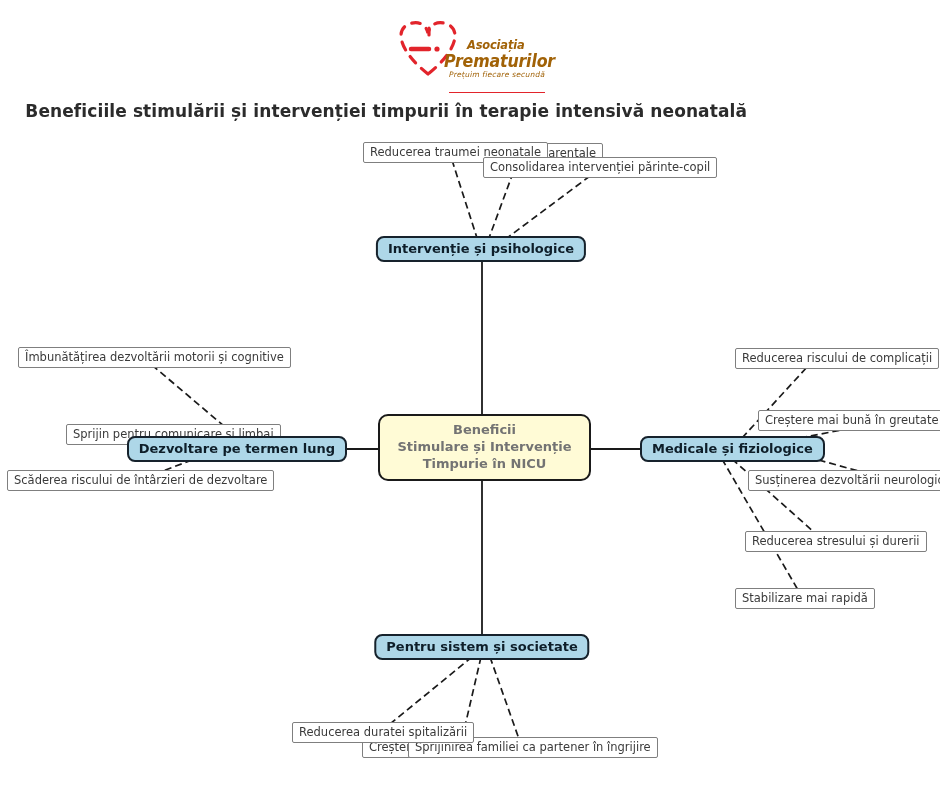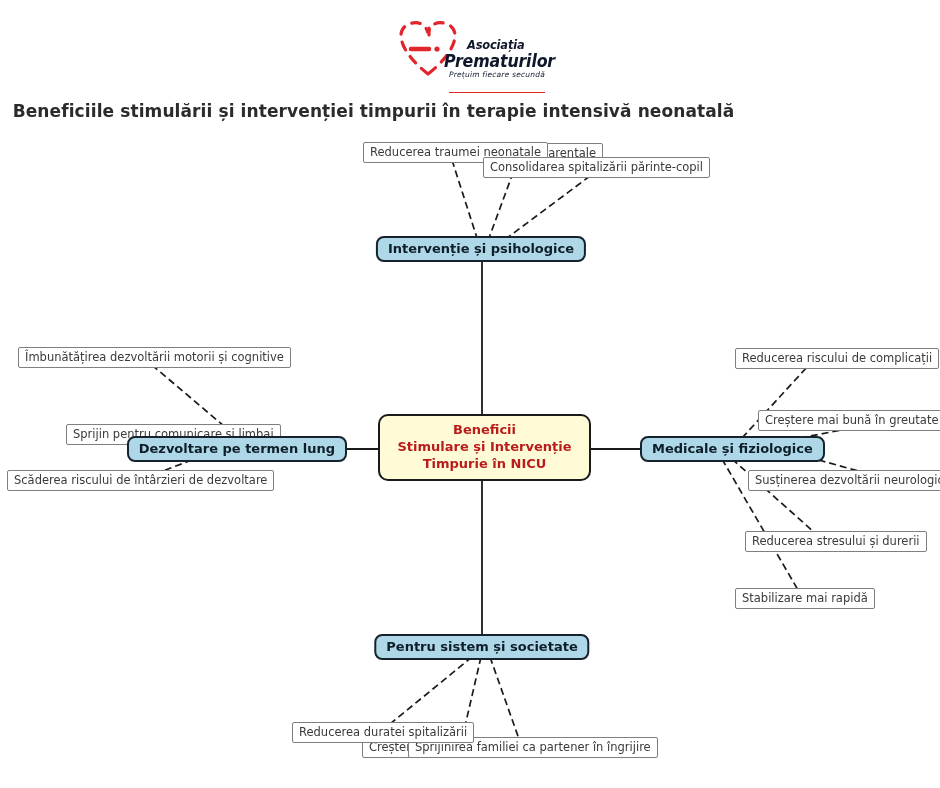--- a/index.html
+++ b/index.html
@@ -15,27 +15,27 @@
   }
   .node{
     position:absolute;z-index:3;background:#aed7e8;border:2px solid #16222c;
     border-radius:8px;padding:3px 10px;font-size:13px;font-weight:bold;color:#0e1e29;
     white-space:nowrap;line-height:1.25;
   }
   .center-node{
     position:absolute;z-index:3;left:378px;top:414px;width:209px;height:63px;
     background:#fffbd6;border:2px solid #1a1a1a;border-radius:10px;
     display:flex;flex-direction:column;justify-content:center;align-items:center;
-    font-size:13px;font-weight:bold;color:#b91c1c;text-align:center;line-height:1.3;
+    font-size:13px;font-weight:bold;color:#737373;text-align:center;line-height:1.3;
   }
   .page-title{
-    position:absolute;left:0;top:101px;width:747px;text-align:center;z-index:2;
+    position:absolute;left:0;top:101px;width:747px;text-align:right;z-index:2;
     font-size:17px;font-weight:bold;color:#2b2b2b;letter-spacing:0.1px;
   }
-  .logo{position:absolute;left:388px;top:10px;width:230px;height:78px;z-index:2;color:#0f172a;}
+  .logo{position:absolute;left:388px;top:10px;width:230px;height:78px;z-index:2;color:#a16207;}
   .logo-heart{position:absolute;left:0;top:2px;}
   .logo-name1{
     position:absolute;left:79px;top:27px;font-size:13px;font-weight:bold;font-style:italic;
     transform:scaleX(0.88);transform-origin:left top;letter-spacing:-0.2px;
   }
   .logo-name2{
     position:absolute;left:56px;top:40px;font-size:18px;font-weight:bold;font-style:italic;
     transform:scaleX(0.88);transform-origin:left top;letter-spacing:-0.2px;
   }
   .logo-tagline{
@@ -99,21 +99,21 @@
     <div>Timpurie în NICU</div>
   </div>
 
   <div class="node anchor-center" style="left:481px;top:236px;">Intervenție și psihologice</div>
   <div class="node" style="left:640px;top:436px;">Medicale și fiziologice</div>
   <div class="node" style="right:593px;top:436px;">Dezvoltare pe termen lung</div>
   <div class="node anchor-center" style="left:482px;top:634px;">Pentru sistem și societate</div>
 
   <div class="leaf" style="right:337px;top:143px;z-index:1;">ății parentale</div>
   <div class="leaf" style="left:363px;top:142px;z-index:2;">Reducerea traumei neonatale</div>
-  <div class="leaf" style="left:483px;top:157px;z-index:3;">Consolidarea spitalizării părinte-copil</div>
+  <div class="leaf" style="left:483px;top:157px;z-index:3;">Consolidarea intervenției părinte-copil</div>
 
   <div class="leaf" style="left:18px;top:347px;">Îmbunătățirea dezvoltării motorii și cognitive</div>
   <div class="leaf" style="left:30px;top:424px;margin-left:36px;">Sprijin pentru comunicare și limbaj</div>
   <div class="leaf" style="left:735px;top:348px;">Reducerea riscului de complicații</div>
 
   <div class="leaf" style="left:7px;top:470px;">Scăderea riscului de întârzieri de dezvoltare</div>
   <div class="leaf" style="left:758px;top:410px;">Creștere mai bună în greutate</div>
   <div class="leaf" style="left:748px;top:470px;">Susținerea dezvoltării neurologice</div>
   <div class="leaf" style="left:745px;top:531px;">Reducerea stresului și durerii</div>
   <div class="leaf" style="left:735px;top:588px;">Stabilizare mai rapidă</div>

